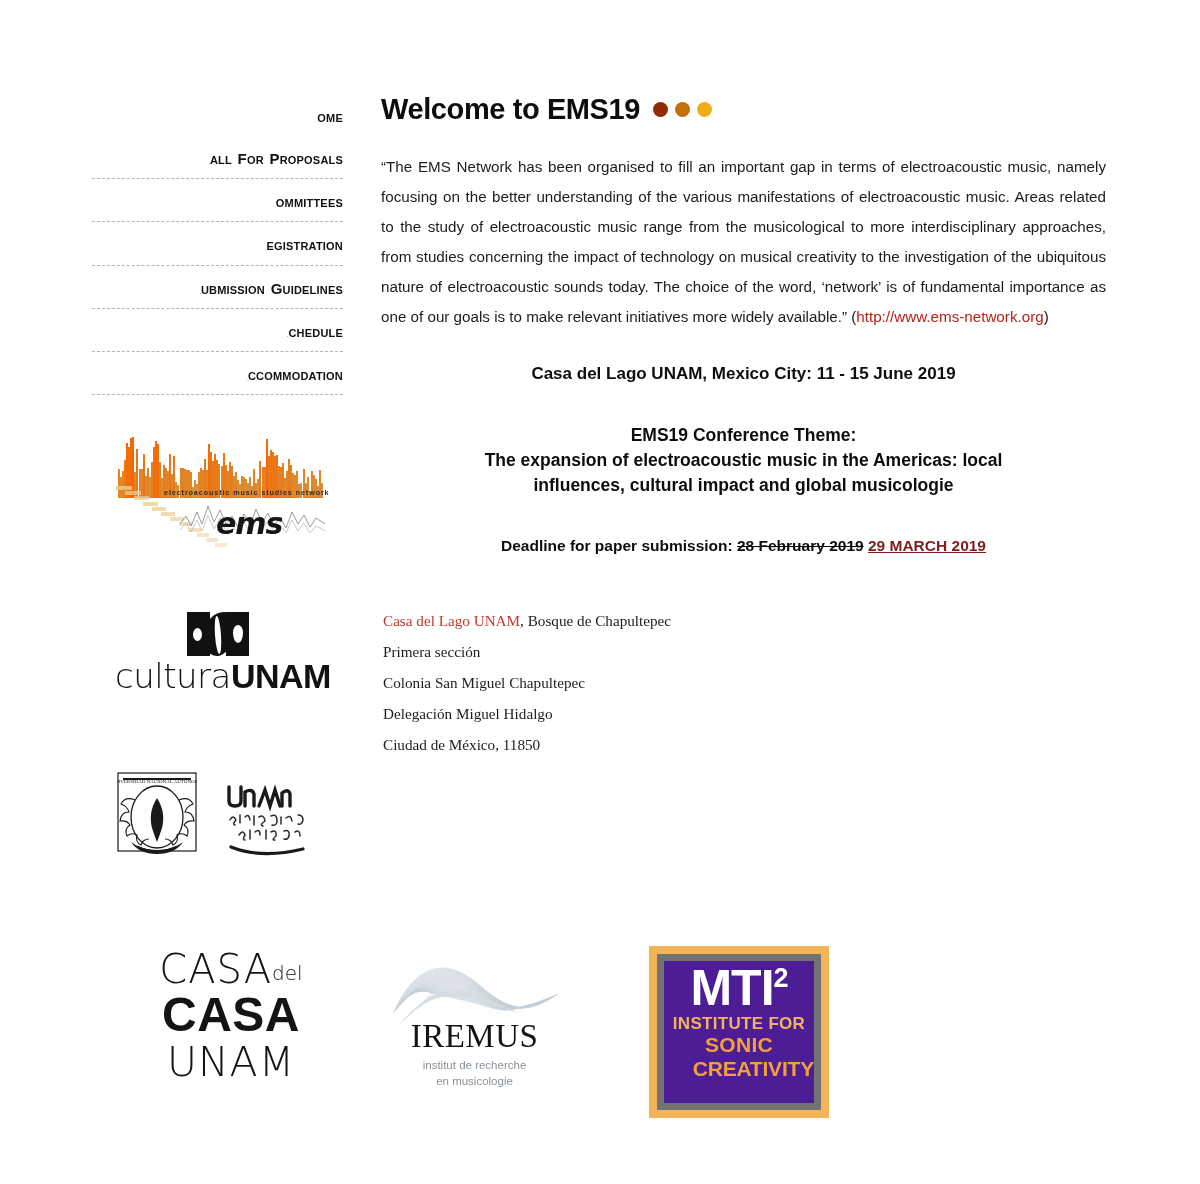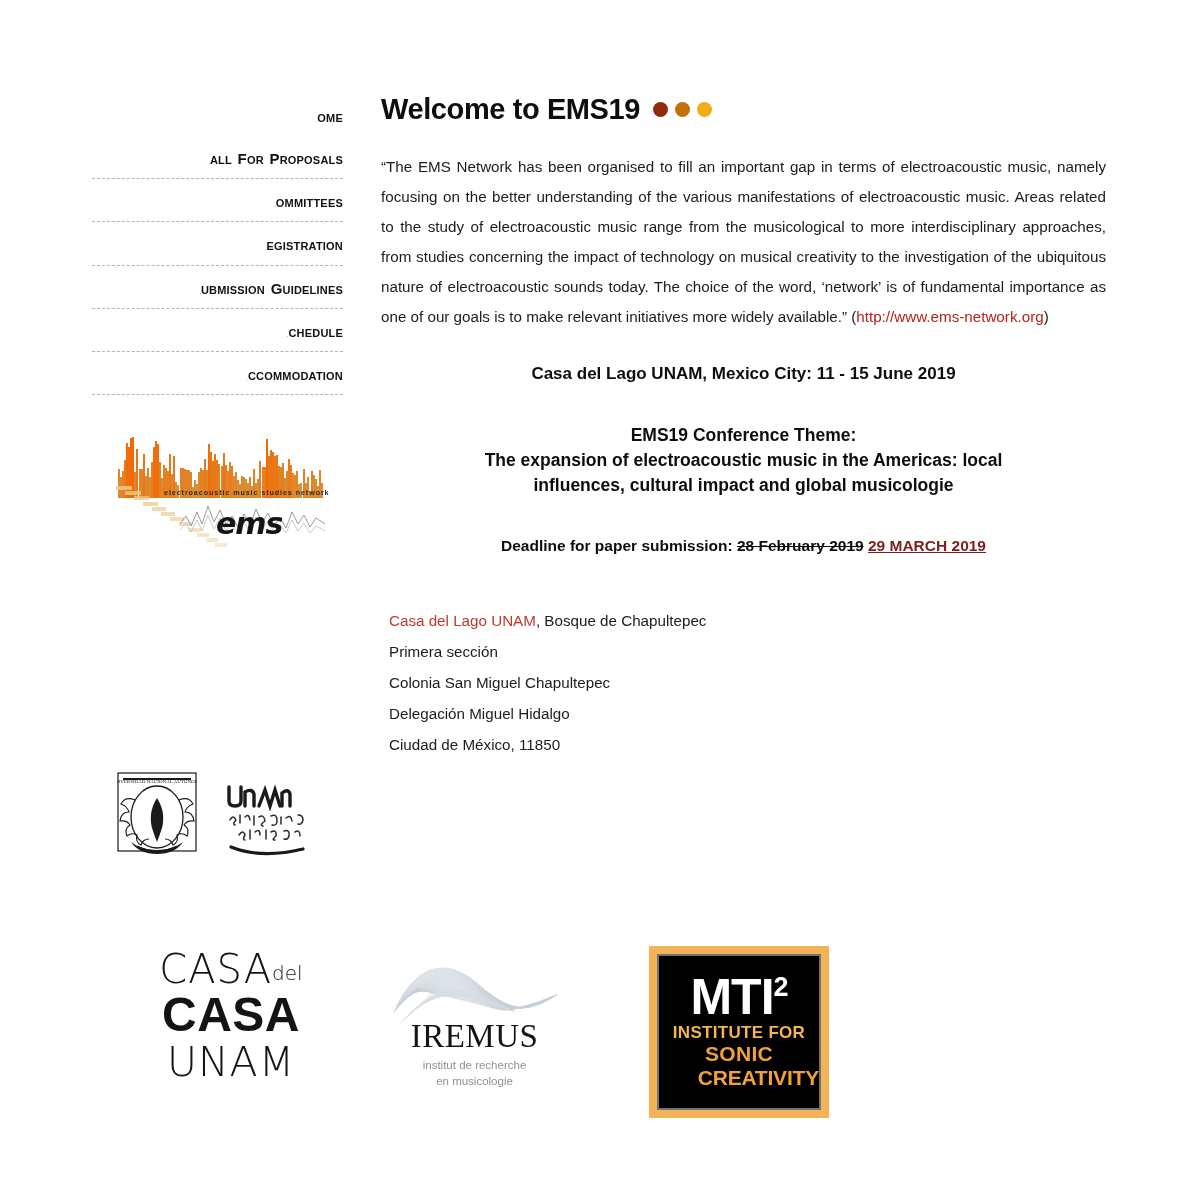--- a/index.html
+++ b/index.html
@@ -275,21 +275,21 @@
   .block-theme { margin: 0 0 36px 0; font-size: 17.5px; }
   .block-deadline { margin: 0 0 48px 0; font-size: 15.5px; }
   .strike { text-decoration: line-through; }
   .red { color: #7f1d1d; text-decoration: underline; }
 
   h1.venues-title {
     margin-top: 0;
     margin-bottom: 30px;
   }
 
-  .address { margin: 8px; }
+  .address { margin: 2px; font-family: Liberation Serif, serif; }
   .address-line {
     font-size: 15.2px;
     line-height: 31px;
     color: #1c1c1c;
   }
   a.venuelink {
     color: #c0392b;
     text-decoration: none;
   }
 
@@ -374,25 +374,25 @@
     top: 6px;
     width: 180px;
     height: 172px;
     background: #f5b357;
     padding: 8px;
     box-sizing: border-box;
   }
   .mti-inner {
     width: 100%;
     height: 100%;
-    background: #000000;
-    border: 2px solid #737373;
+    background: #4c1d95;
+    border: 7px solid #737373;
     box-sizing: border-box;
     text-align: center;
-    padding-top: 17px;
+    padding-top: 3px;
   }
   .mti-word {
     color: #ffffff;
     font-size: 50px;
     font-weight: bold;
     letter-spacing: -1px;
     line-height: 0.96;
     position: relative;
     display: inline-block;
   }
@@ -566,20 +566,35 @@
         </div>
       <svg class="ems-wave" viewBox="0 0 145 42">
         <polyline points="0,30 6,22 11,32 17,18 22,30 28,12 34,28 40,16 46,30 52,22 58,33 64,20 70,31 76,15 82,29 88,19 94,32 100,23 106,34 112,18 118,30 124,21 130,33 136,24 145,30" fill="none" stroke="#9a9a9a" stroke-width="1"></polyline>
         <polyline points="0,36 6,29 11,38 17,26 22,37 28,21 34,35 40,24 46,37 52,30 58,39 64,28 70,38 76,23 82,36 88,27 94,38 100,31 106,39 112,26 118,37 124,29 130,39 136,32 145,37" fill="none" stroke="#bdbdbd" stroke-width="0.8"></polyline>
       </svg>
       <div class="ems-label">electroacoustic music studies network</div>
       <div class="ems-word">ems</div>
     </div>
   </div>
 
+  <div class="side-logo-wrap cultura-logo">
+    <div class="cultura-inner">
+      <div class="cultura-mark">
+        <div class="cm-left"></div>
+        <div class="cm-right"></div>
+        <div class="cm-leaf"></div>
+        <div class="cm-hole1"></div>
+        <div class="cm-hole2"></div>
+        <div class="cm-slit"></div>
+      </div>
+      <div class="cultura-word">
+        <span class="thin">cultura</span><span class="fat">UNAM</span>
+      </div>
+    </div>
+  </div>
 
   <div class="side-logo-wrap unam-logo">
     <div class="unam-row">
       <svg class="unam-shield" viewBox="0 0 80 90">
         <rect x="1" y="1" width="78" height="78" fill="none" stroke="#1a1a1a" stroke-width="1.2"></rect>
         <path d="M6 6 h68 a3 3 0 0 1 0 0 v2 h-68 z" fill="#1a1a1a"></path>
         <text x="40" y="11" font-size="5" text-anchor="middle" fill="#1a1a1a" font-family="Liberation Serif, serif">UNIVERSIDAD NACIONAL AUTONOMA</text>
         <ellipse cx="40" cy="45" rx="26" ry="31" fill="none" stroke="#1a1a1a" stroke-width="1.3"></ellipse>
         <path d="M18 28 q-10 -4 -14 4 q6 2 8 8 q-8 0 -9 9 q7 -1 10 4 q-6 4 -3 11 q5 -4 10 -1 q-2 7 4 10 q2 -6 8 -6" fill="none" stroke="#1a1a1a" stroke-width="1.1"></path>
         <path d="M62 28 q10 -4 14 4 q-6 2 -8 8 q8 0 9 9 q-7 -1 -10 4 q6 4 3 11 q-5 -4 -10 -1 q2 7 -4 10 q-2 -6 -8 -6" fill="none" stroke="#1a1a1a" stroke-width="1.1"></path>

